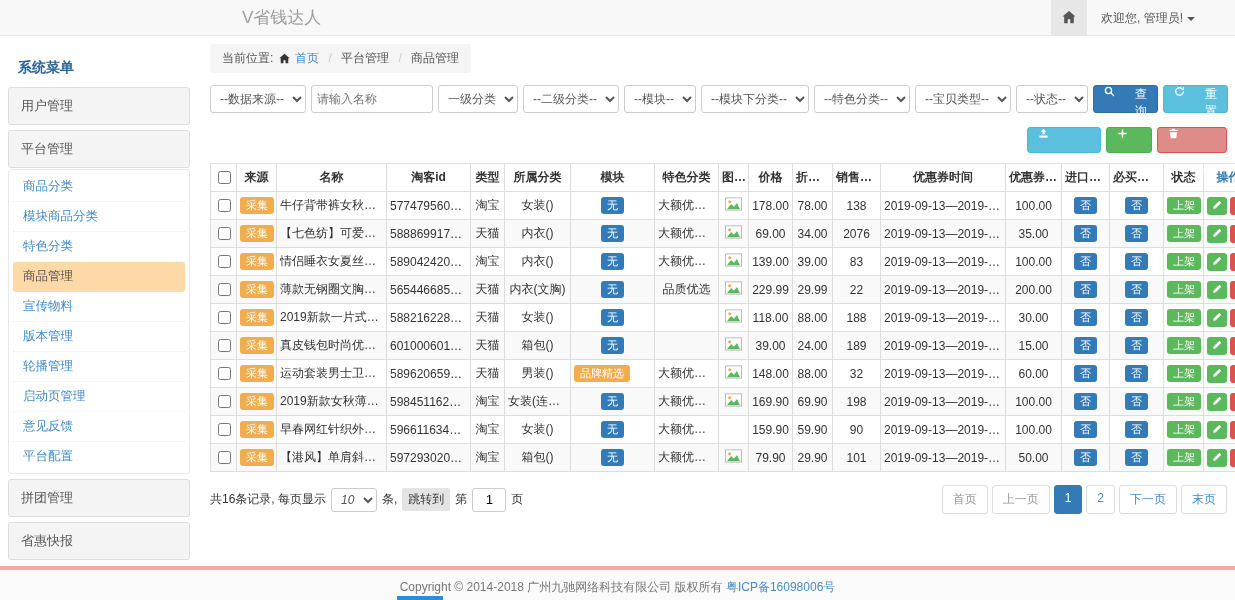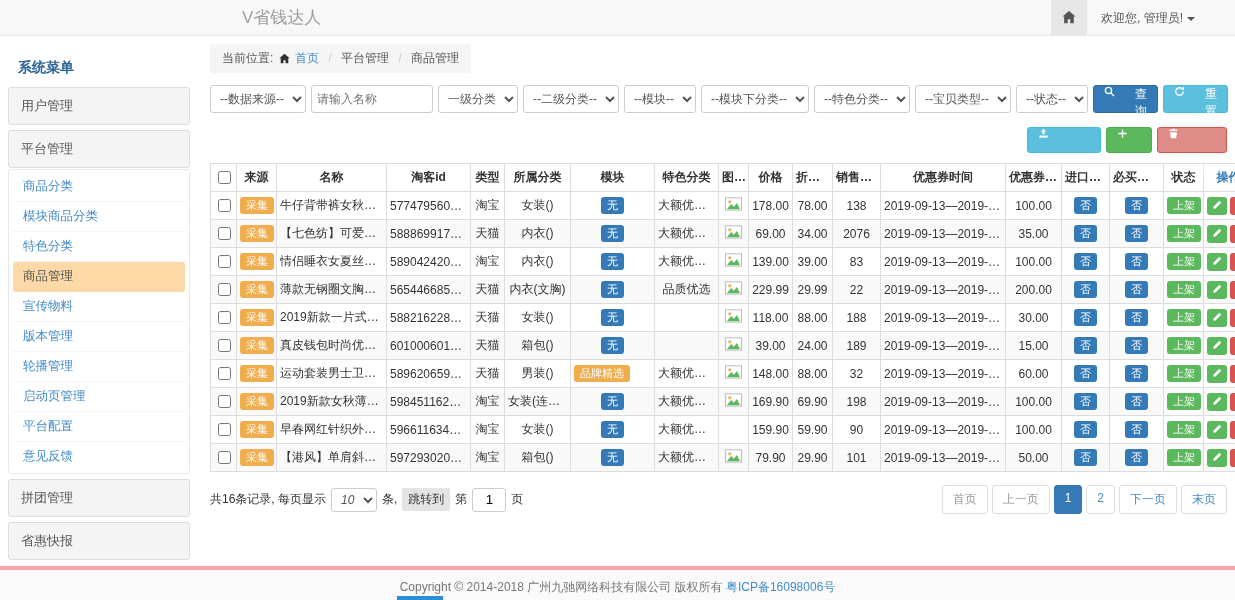--- a/index.html
+++ b/index.html
@@ -118,22 +118,22 @@
         <div class="side-group">平台管理</div>
         <div class="side-sub">
           <a class="side-sub-item">商品分类</a>
           <a class="side-sub-item">模块商品分类</a>
           <a class="side-sub-item">特色分类</a>
           <a class="side-sub-item active">商品管理</a>
           <a class="side-sub-item">宣传物料</a>
           <a class="side-sub-item">版本管理</a>
           <a class="side-sub-item">轮播管理</a>
           <a class="side-sub-item">启动页管理</a>
+          <a class="side-sub-item">意见反馈</a>
           <a class="side-sub-item">平台配置</a>
-          <a class="side-sub-item">意见反馈</a>
         </div>
         <div class="side-group">拼团管理</div>
         <div class="side-group">省惠快报</div>
       </nav>
   </aside>
 
   <main class="main">
 
     <div class="breadcrumb">
       <span>当前位置:</span>

